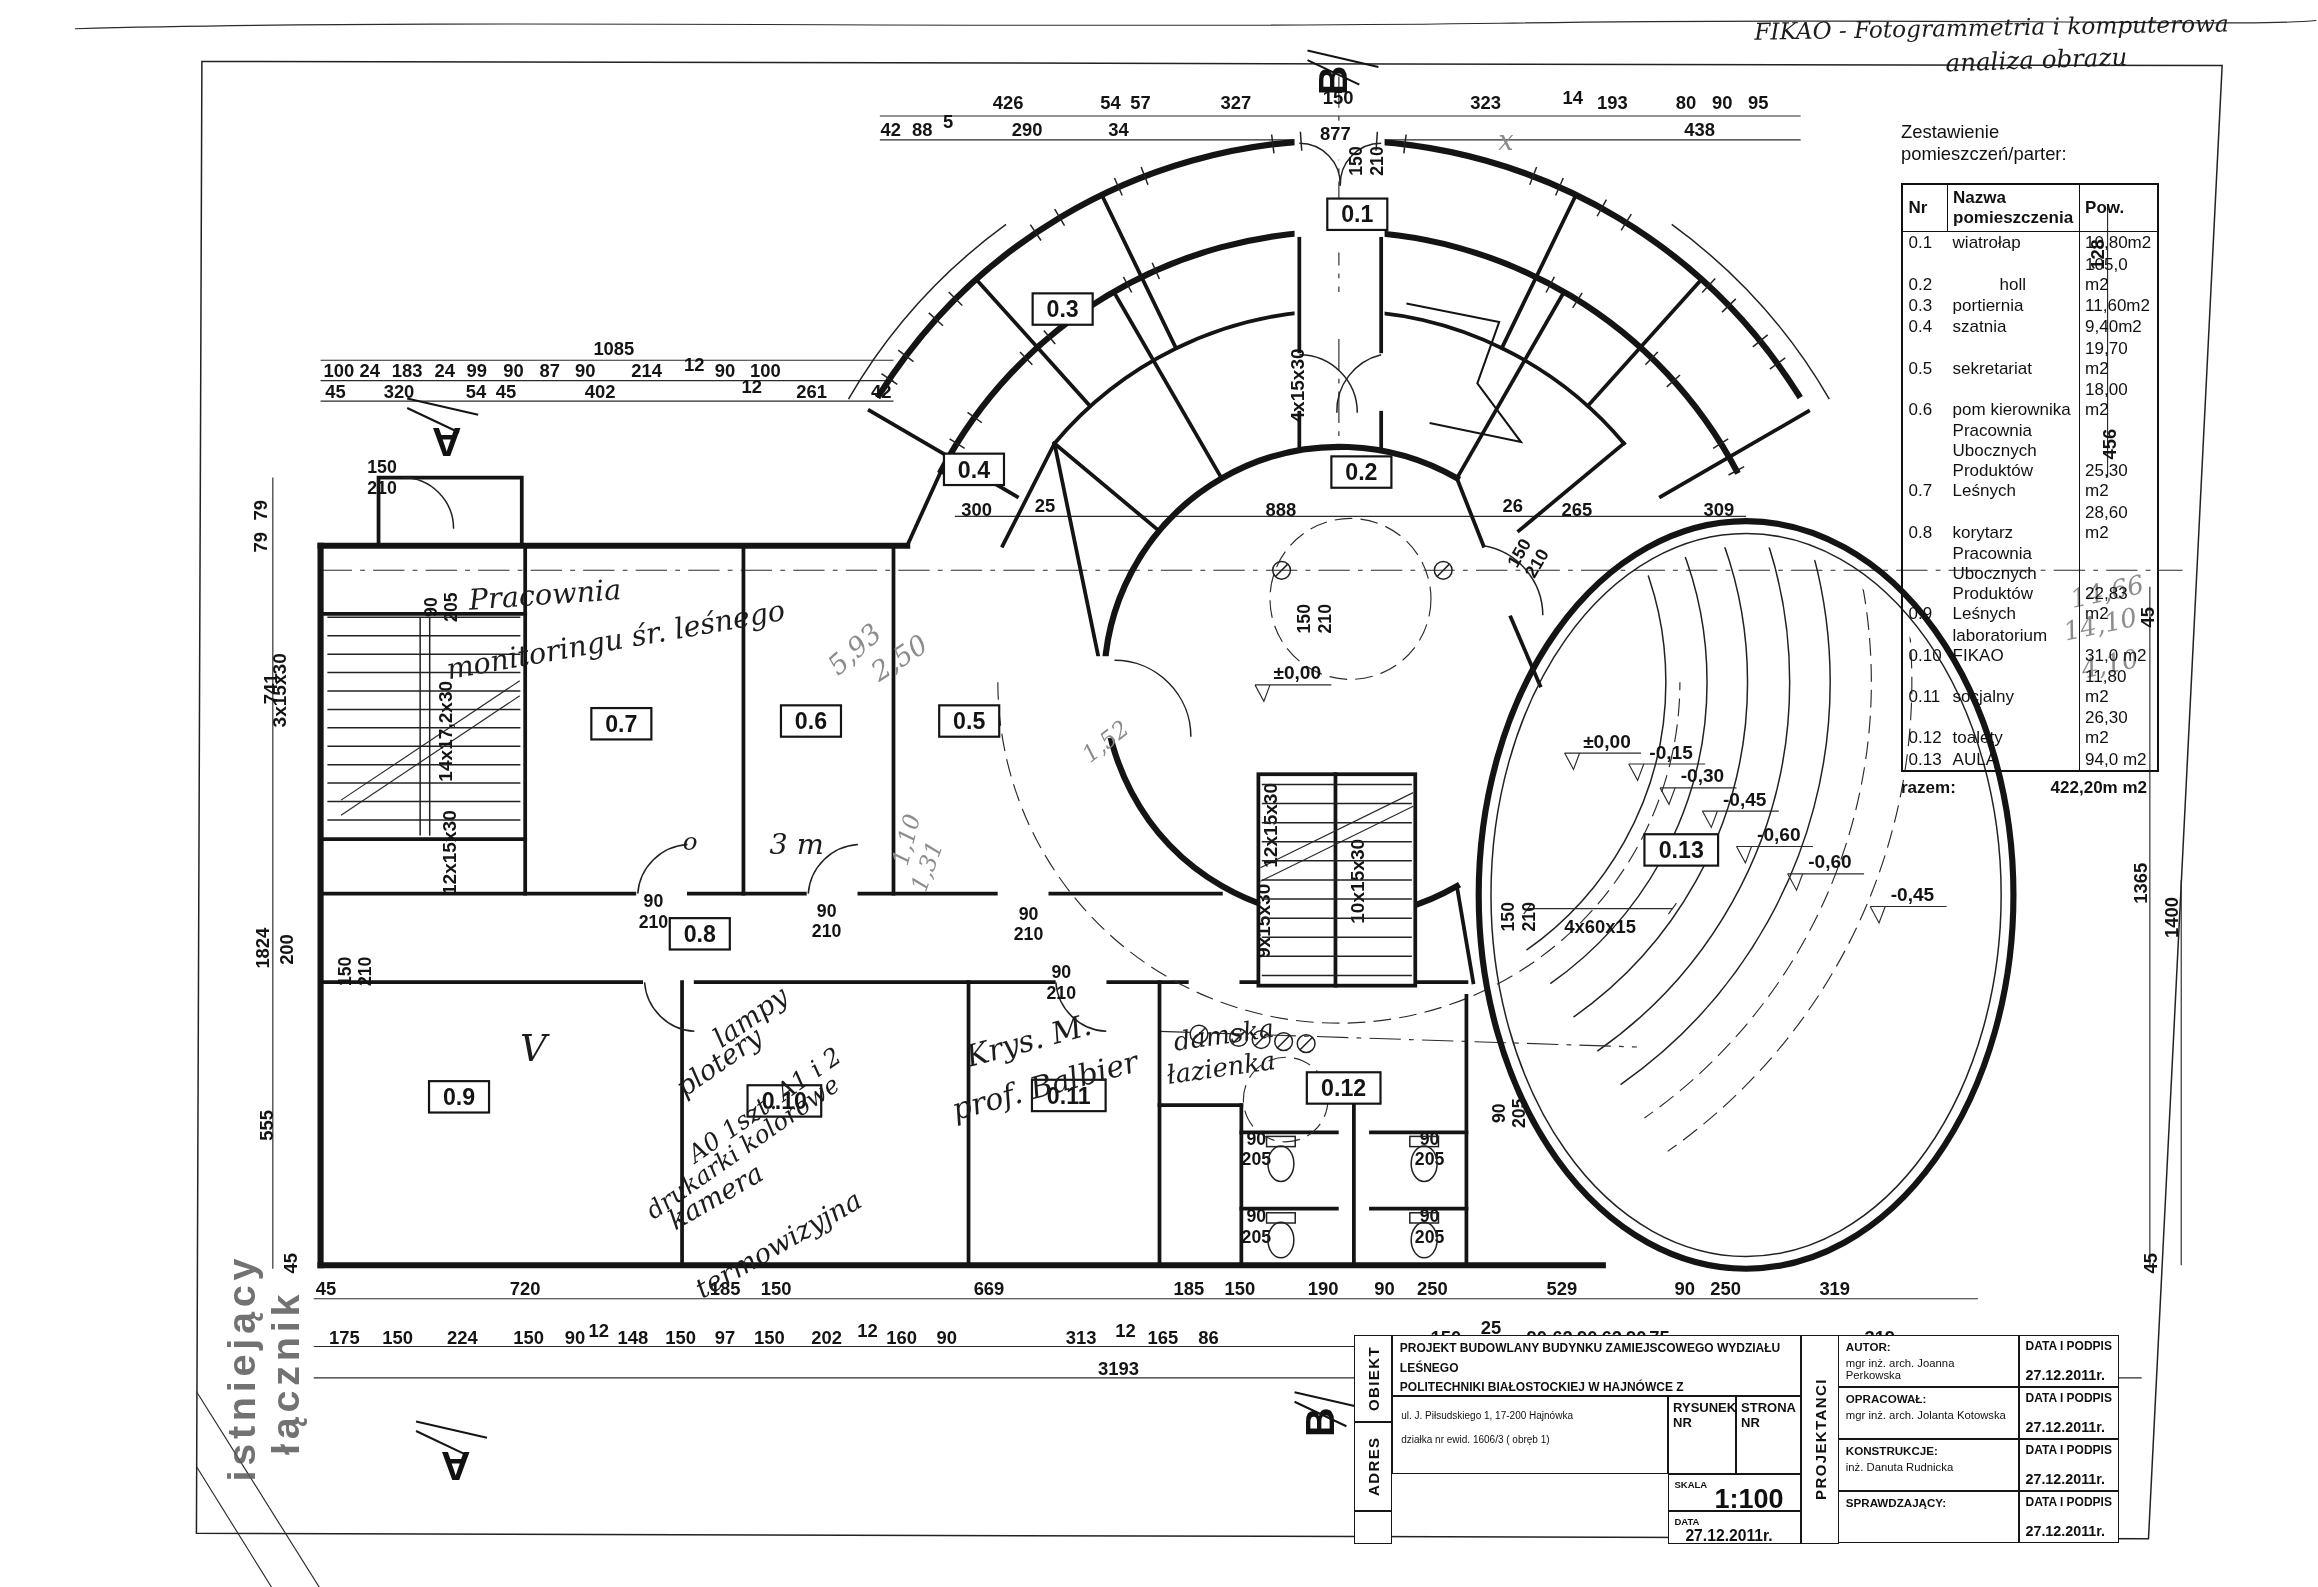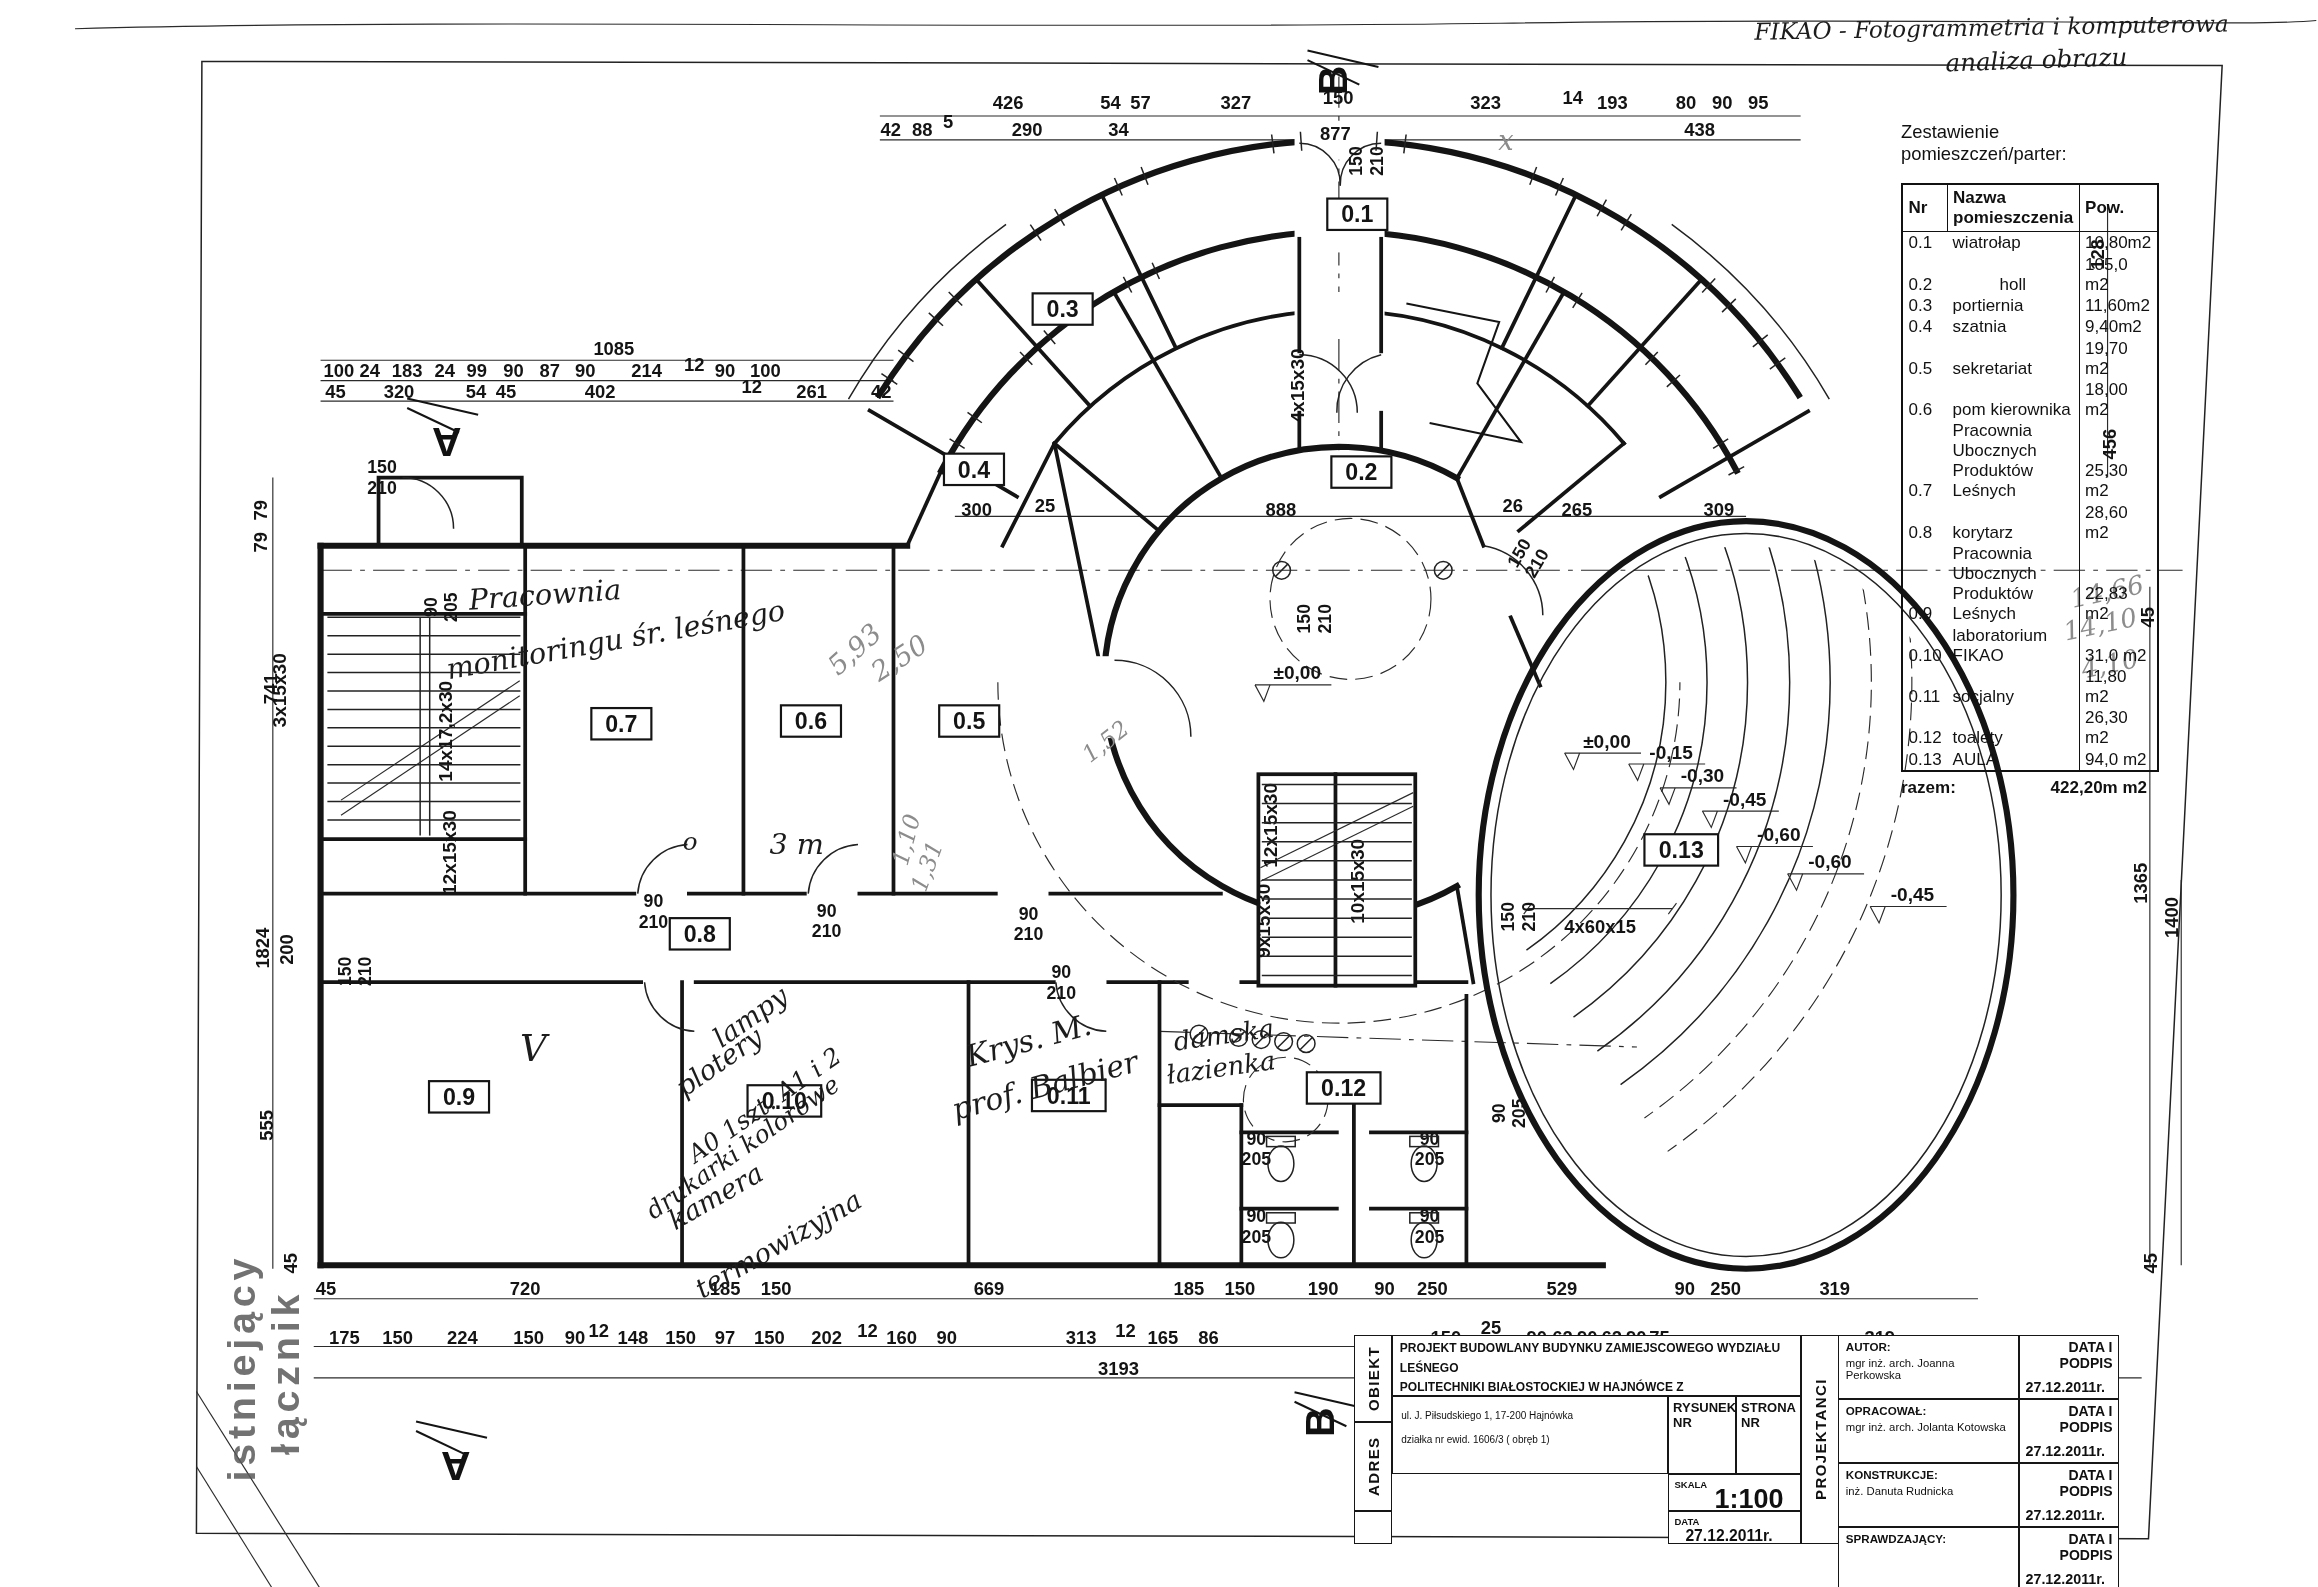--- a/index.html
+++ b/index.html
@@ -31,26 +31,26 @@
   .tb-cell{position:absolute;border:1.7px solid #161616;box-sizing:border-box;background:#fff;}
   .tb-vert{display:flex;align-items:center;justify-content:center;writing-mode:vertical-rl;transform:rotate(180deg);font-weight:bold;font-size:15px;letter-spacing:1.4px;}
   .tb-obtext{font-size:12px;font-weight:bold;line-height:1.62;padding:3.4px 6.8px;}
   .tb-adres{font-size:10px;line-height:2.4;padding:6.8px 8.2px;}
   .tb-small{font-size:13px;font-weight:bold;padding:2.7px 4.1px;}
   .tb-rzut{font-size:29px;font-weight:bold;display:flex;align-items:center;padding-left:19px;}
   .tb-skala{padding:2.7px 5.5px;}
   .tb-skala .v{font-size:27px;font-weight:bold;text-align:right;margin-top:-5.5px;padding-right:11px;}
   .tb-data .v{font-size:15.7px;font-weight:bold;text-align:center;margin-top:0px;}
   #people{position:absolute;left:484px;top:0;width:281px;height:209px;}
-  .tb-prow{display:flex;height:64px;box-sizing:border-box;}
+  .tb-prow{display:flex;height:52px;box-sizing:border-box;}
   .tb-pleft{width:181px;border:1.7px solid #161616;box-sizing:border-box;padding:4.1px 6.8px;background:#fff;}
   .tb-role{font-size:11.6px;font-weight:bold;}
   .tb-name{font-size:11.3px;margin-top:4.1px;}
   .tb-pdate{width:100px;border:1.7px solid #161616;box-sizing:border-box;padding:2.7px 5.5px;background:#fff;display:flex;flex-direction:column;justify-content:space-between;}
-  .tb-dlabel{font-size:14px;font-weight:bold;text-align:right;}
+  .tb-dlabel{font-size:12px;font-weight:bold;}
   .tb-dval{font-size:14.3px;font-weight:bold;}
 </style>
 </head>
 <body>
 
 <div id="sheet">
 
 <svg id="plan" viewBox="0 0 3400 2328" width="2319" height="1588">
   <defs>
     <clipPath id="aulaClip">

